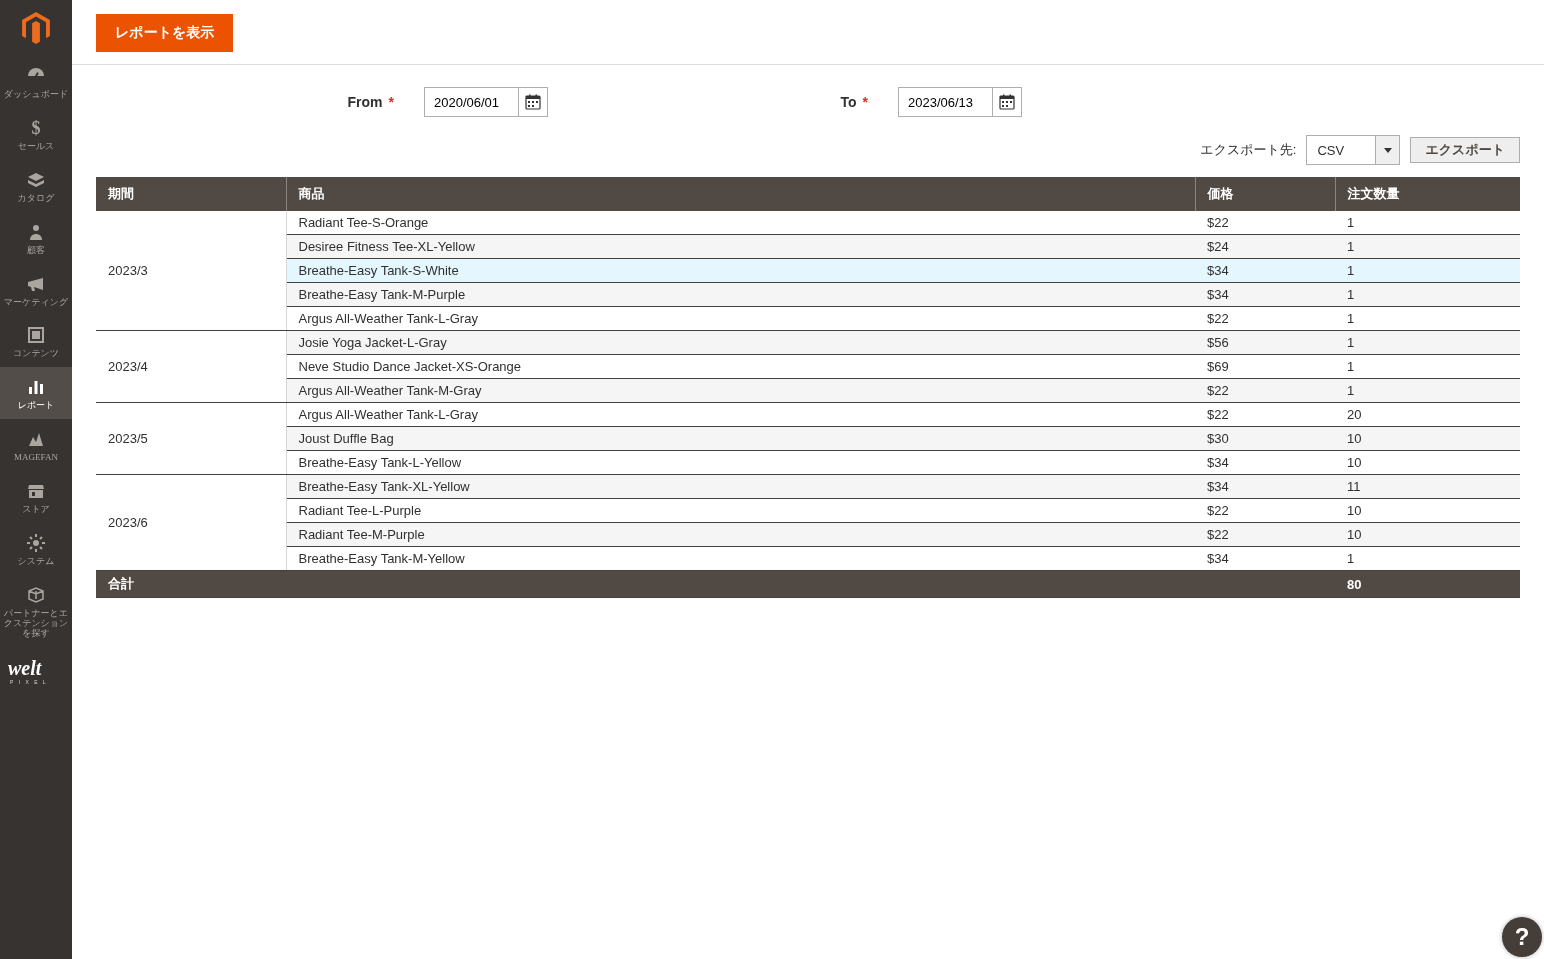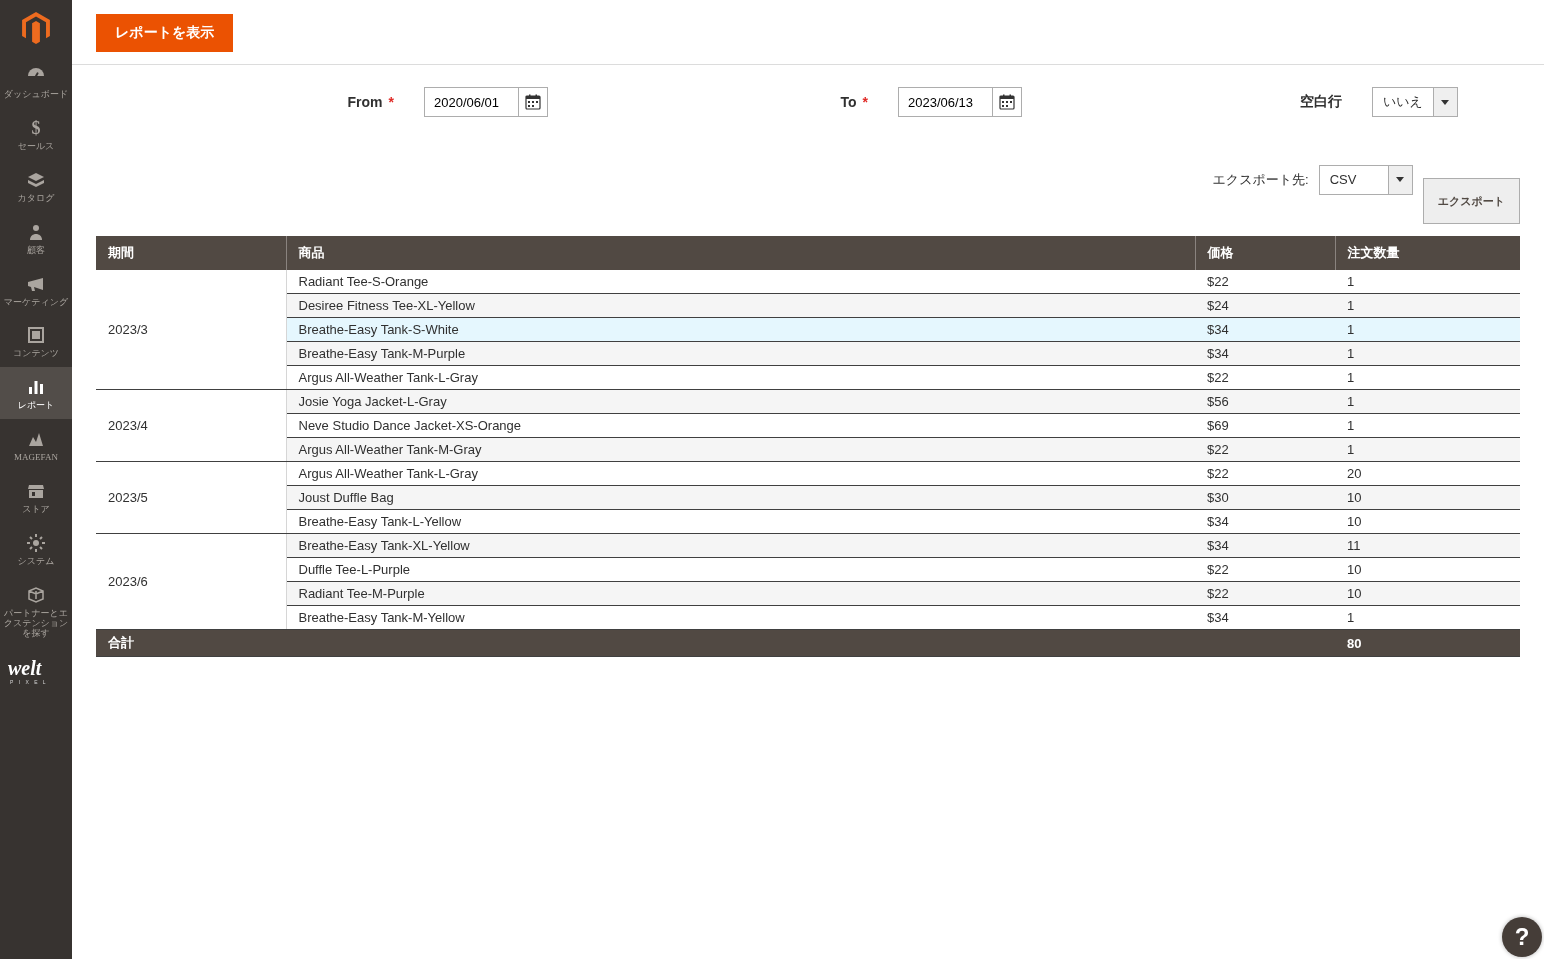--- a/index.html
+++ b/index.html
@@ -205,29 +205,28 @@
     margin-left: auto;
     display: flex;
     align-items: center;
     gap: 10px;
   }
   .export-label {
     font-size: 13px;
     color: #303030;
   }
   .secondary-btn {
-    height: 46px;
+    height: 26px;
     padding: 0 14px;
     border: 1px solid #adadad;
     background: #eeeeee;
-    font-size: 11px;
+    font-size: 13px;
     font-weight: 600;
     color: #514943;
     cursor: pointer;
-    margin-top: 43px;
   }
   .records-found {
     padding: 10px 24px 10px;
     font-size: 13px;
     color: #303030;
   }
   
   .table-wrap { padding: 0 24px 30px; overflow-x: auto; }
   table.report {
     width: 100%;
@@ -447,31 +446,20 @@
               <rect x="3" y="7" width="2" height="2" fill="#333"></rect>
               <rect x="7" y="7" width="2" height="2" fill="#333"></rect>
               <rect x="11" y="7" width="2" height="2" fill="#333"></rect>
               <rect x="3" y="11" width="2" height="2" fill="#333"></rect>
               <rect x="7" y="11" width="2" height="2" fill="#333"></rect>
             </svg>
           </button>
         </div>
       </div>
 
-      <div class="filter-row">
-        <div class="filter-label-wrap">
-          <span>空白行</span>
-        </div>
-        <div class="select-wrap">
-          <div class="select-main">いいえ</div>
-          <div class="select-arrow">
-            <div class="tri-down"></div>
-          </div>
-        </div>
-      </div>
     </div>
 
     <div class="toolbar">
       <div class="export-group">
         <span class="export-label">エクスポート先:</span>
         <div class="select-wrap">
           <div class="select-main" style="min-width:70px">CSV</div>
           <div class="select-arrow">
             <div class="tri-down"></div>
           </div>
@@ -550,21 +538,21 @@
               <td>$34</td>
               <td>10</td>
             </tr>
             <tr class="odd">
               <td class="period-cell" rowspan="4">2023/6</td>
               <td>Breathe-Easy Tank-XL-Yellow</td>
               <td>$34</td>
               <td>11</td>
             </tr>
             <tr class="even">
-              <td>Duffle Tee-L-Purple</td>
+              <td>Radiant Tee-L-Purple</td>
               <td>$22</td>
               <td>10</td>
             </tr>
             <tr class="odd">
               <td>Radiant Tee-M-Purple</td>
               <td>$22</td>
               <td>10</td>
             </tr>
             <tr class="even">
               <td>Breathe-Easy Tank-M-Yellow</td>

